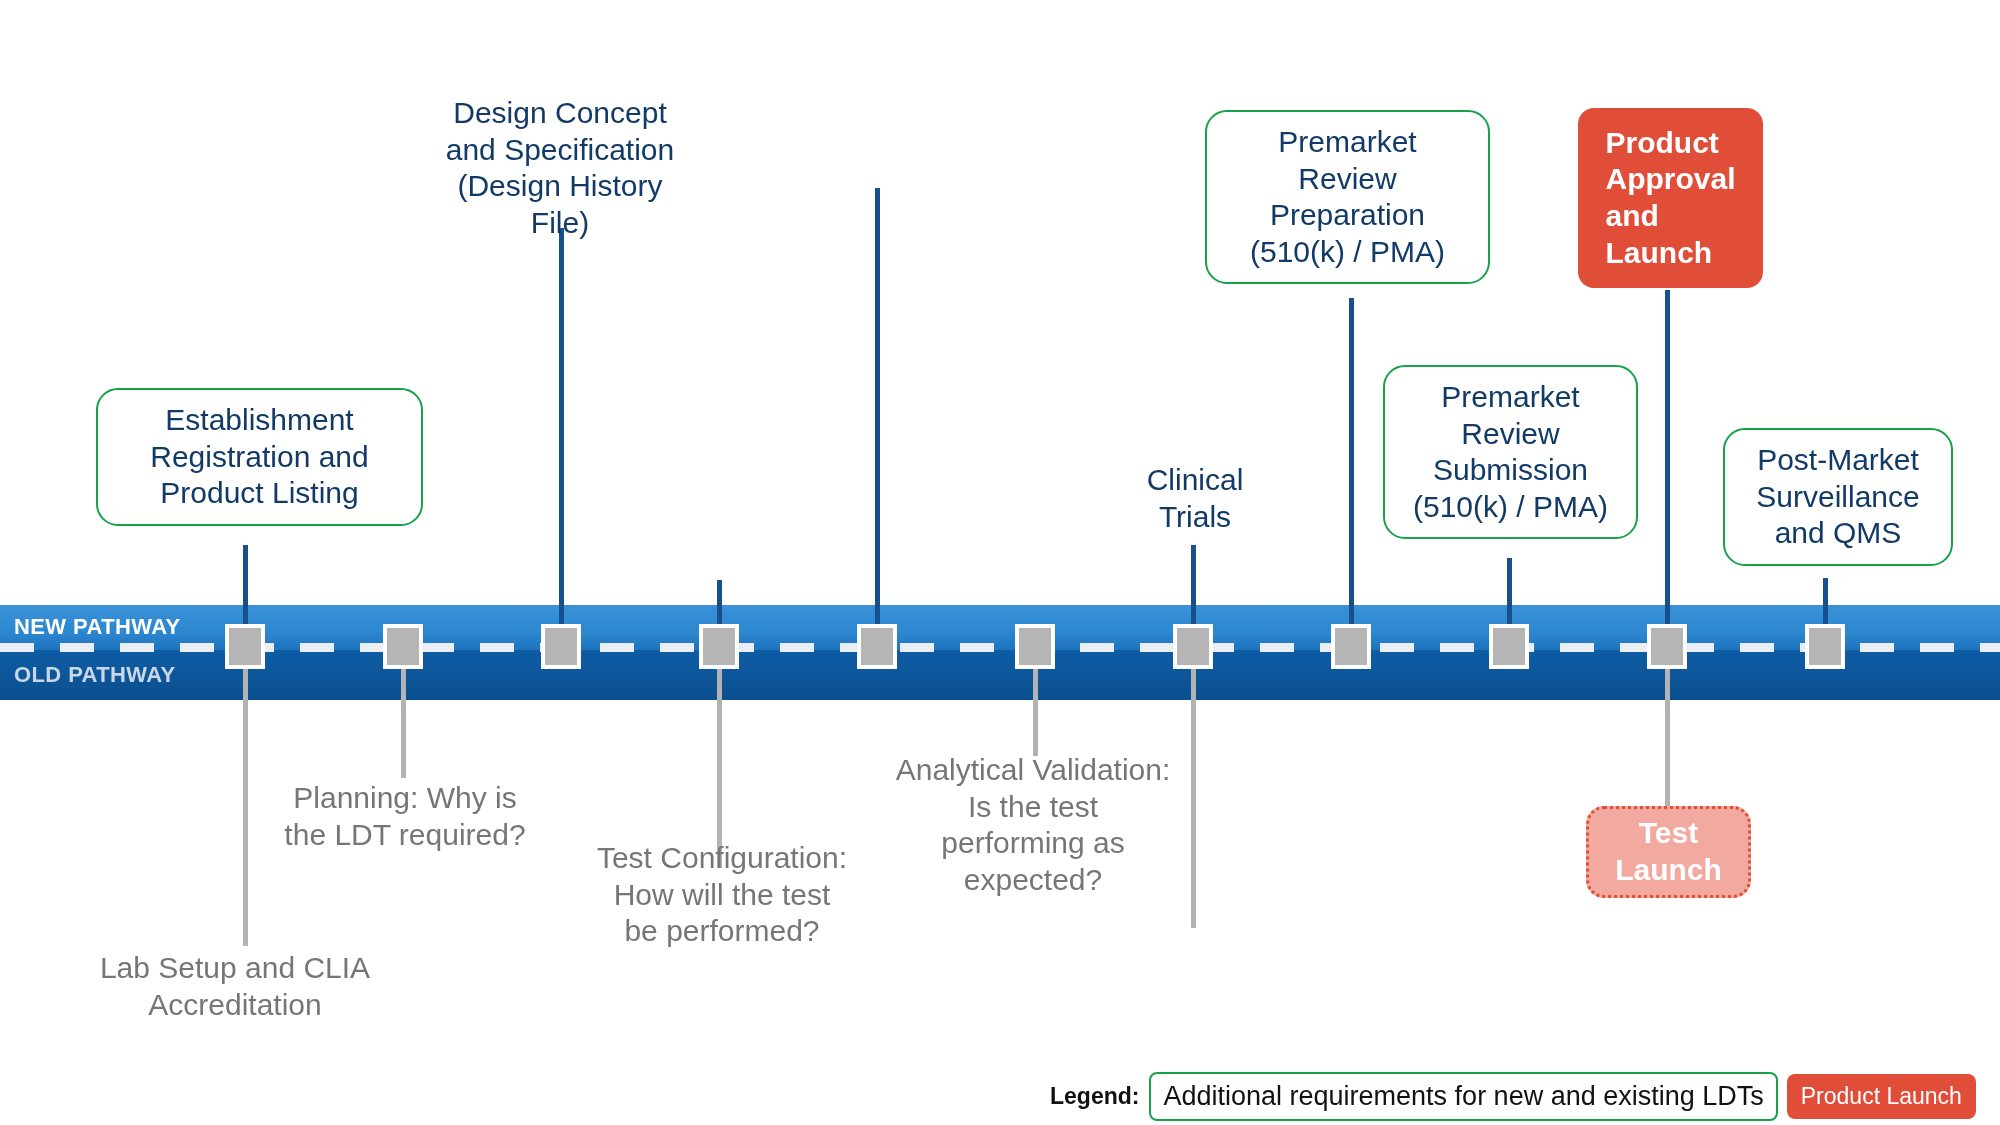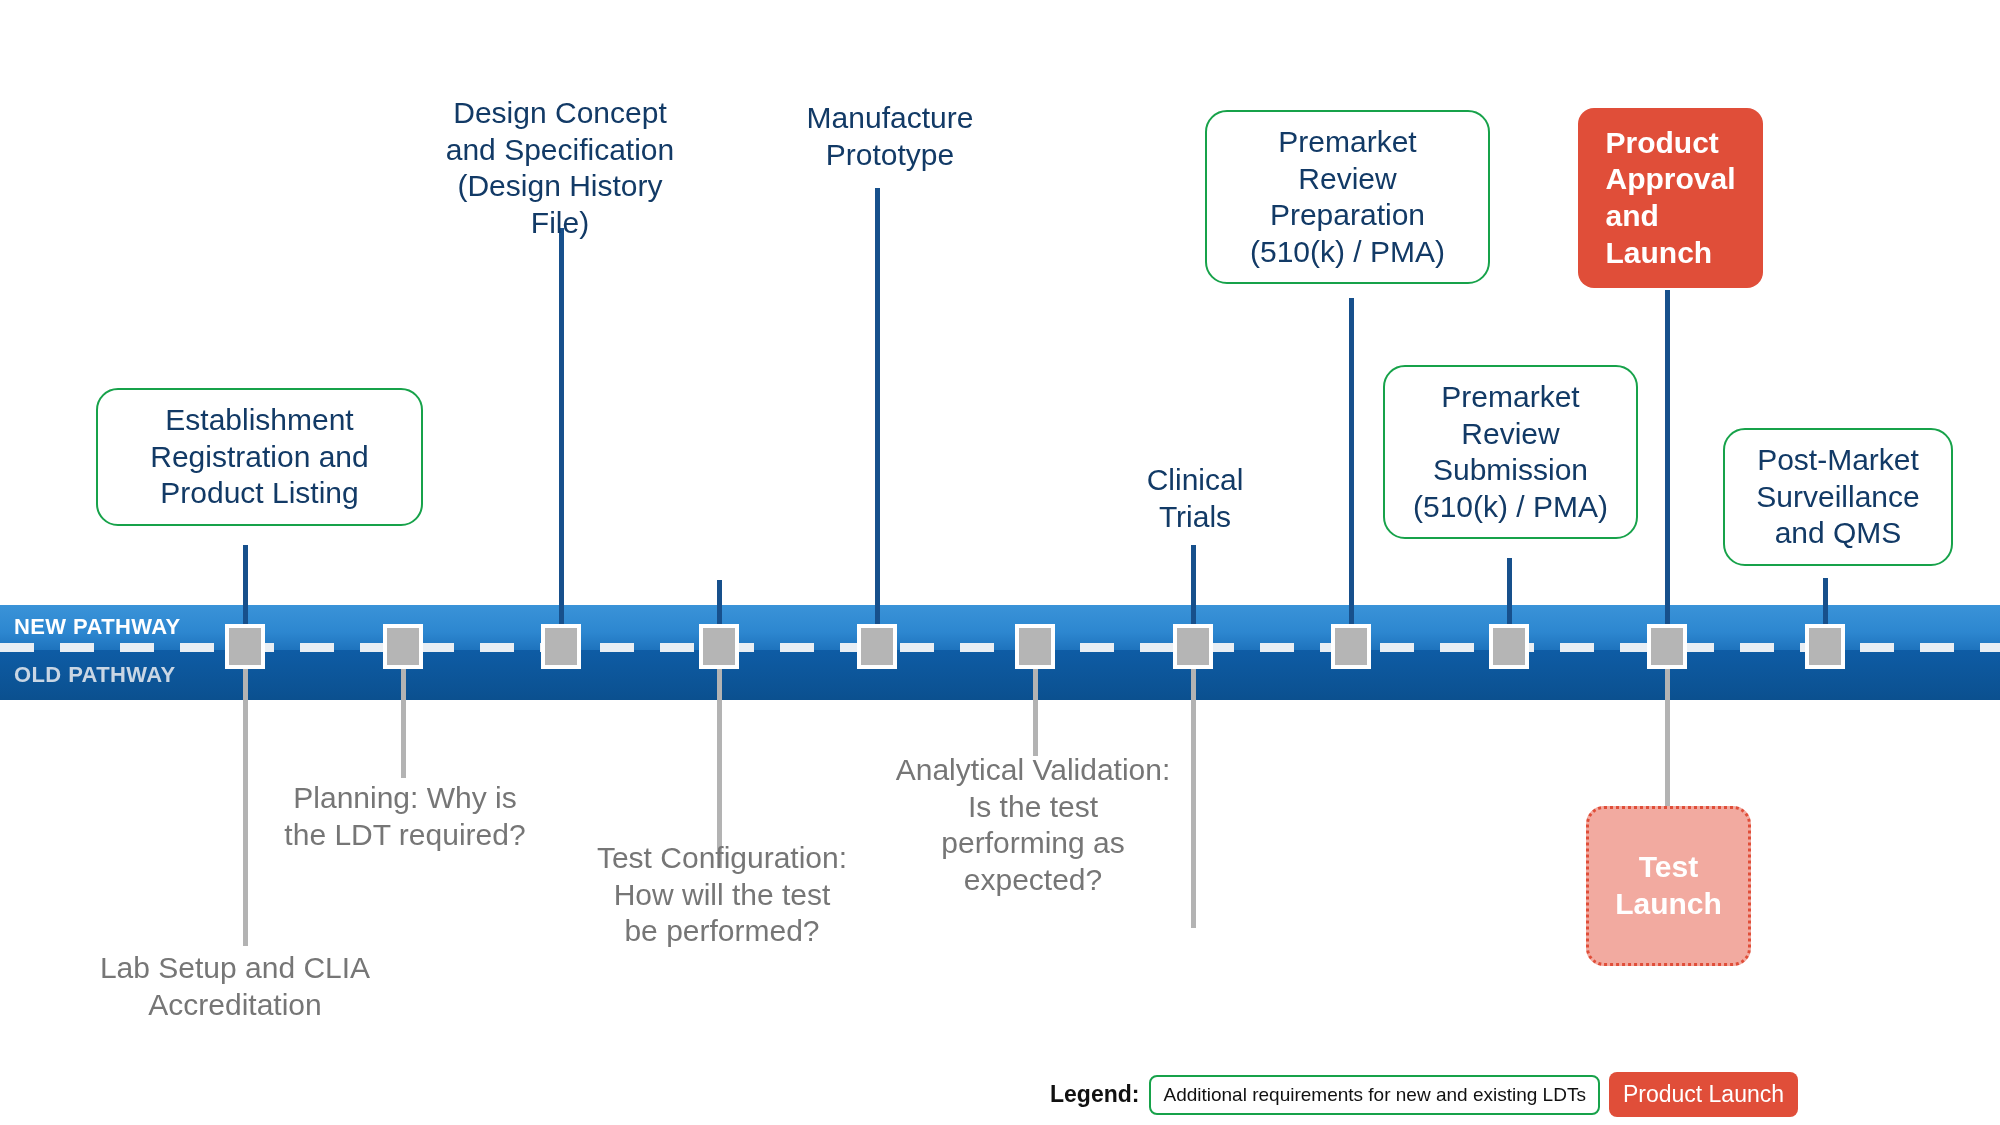--- a/index.html
+++ b/index.html
@@ -87,21 +87,21 @@
   #legend {
     position: absolute; left: 1050px; top: 1072px;
     display: flex; align-items: center; gap: 0px; z-index: 9;
   }
   #legend .lg-title {
     font-weight: bold; font-size: 23px; color: #111111; margin-right: 10px;
     white-space: nowrap;
   }
   #legend .lg-green {
     border: 2px solid #17a24a; border-radius: 8px;
-    padding: 7px 12px; font-size: 19px; color: #111111;
+    padding: 7px 12px; font-size: 27px; color: #111111;
     background: #fff; white-space: nowrap;
   }
   #legend .lg-red {
     background: #e04e39; border-radius: 8px; margin-left: 9px;
     padding: 9px 14px; font-size: 23px; color: #ffffff; white-space: nowrap;
   }
 </style>
 </head>
 <body>
 
@@ -141,42 +141,41 @@
   <div class="node" style="left:1351px;"></div>
   <div class="node" style="left:1509px;"></div>
   <div class="node" style="left:1667px;"></div>
   <div class="node" style="left:1825px;"></div>
 
   <div class="lab lab-top boxed" style="left:96px; top:388px; width:327px;">Establishment<br>Registration and<br>Product Listing</div>
 
   <div class="lab lab-top plain" style="left:420px; top:95px; width:280px;">Design Concept<br>and Specification<br>(Design History<br>File)</div>
 
 
-  <div class="lab lab-top plain" style="left:760px; top:100px; width:260px;">Manufacture<br>Prototype</div>
 
   <div class="lab lab-top plain" style="left:1105px; top:462px; width:180px;">Clinical<br>Trials</div>
 
   <div class="lab lab-top boxed" style="left:1205px; top:110px; width:285px;">Premarket<br>Review<br>Preparation<br>(510(k) / PMA)</div>
 
   <div class="lab lab-top boxed" style="left:1383px; top:365px; width:255px;">Premarket<br>Review<br>Submission<br>(510(k) / PMA)</div>
 
   <div class="launch-box" style="left:1578px; top:108px; width:185px; height:180px;">Product<br>Approval<br>and<br>Launch</div>
 
   <div class="lab lab-top boxed" style="left:1723px; top:428px; width:230px;">Post-Market<br>Surveillance<br>and QMS</div>
 
   <div class="lab lab-bot plain" style="left:75px; top:950px; width:320px;">Lab Setup and CLIA<br>Accreditation</div>
 
   <div class="lab lab-bot plain" style="left:250px; top:780px; width:310px;">Planning: Why is<br>the LDT required?</div>
 
   <div class="lab lab-bot plain" style="left:562px; top:840px; width:320px;">Test Configuration:<br>How will the test<br>be performed?</div>
 
   <div class="lab lab-bot plain" style="left:868px; top:752px; width:330px;">Analytical Validation:<br>Is the test<br>performing as<br>expected?</div>
 
 
-  <div class="testlaunch-box" style="left:1586px; top:806px; width:165px; height:160px;">Test<br>Launch</div>
+  <div class="testlaunch-box" style="left:1586px; top:806px; width:165px; height:92px;">Test<br>Launch</div>
 
   <div id="legend">
     <span class="lg-title">Legend:</span>
     <span class="lg-green">Additional requirements for new and existing LDTs</span>
     <span class="lg-red">Product Launch</span>
   </div>
 
 </div>
 
 </body></html>

